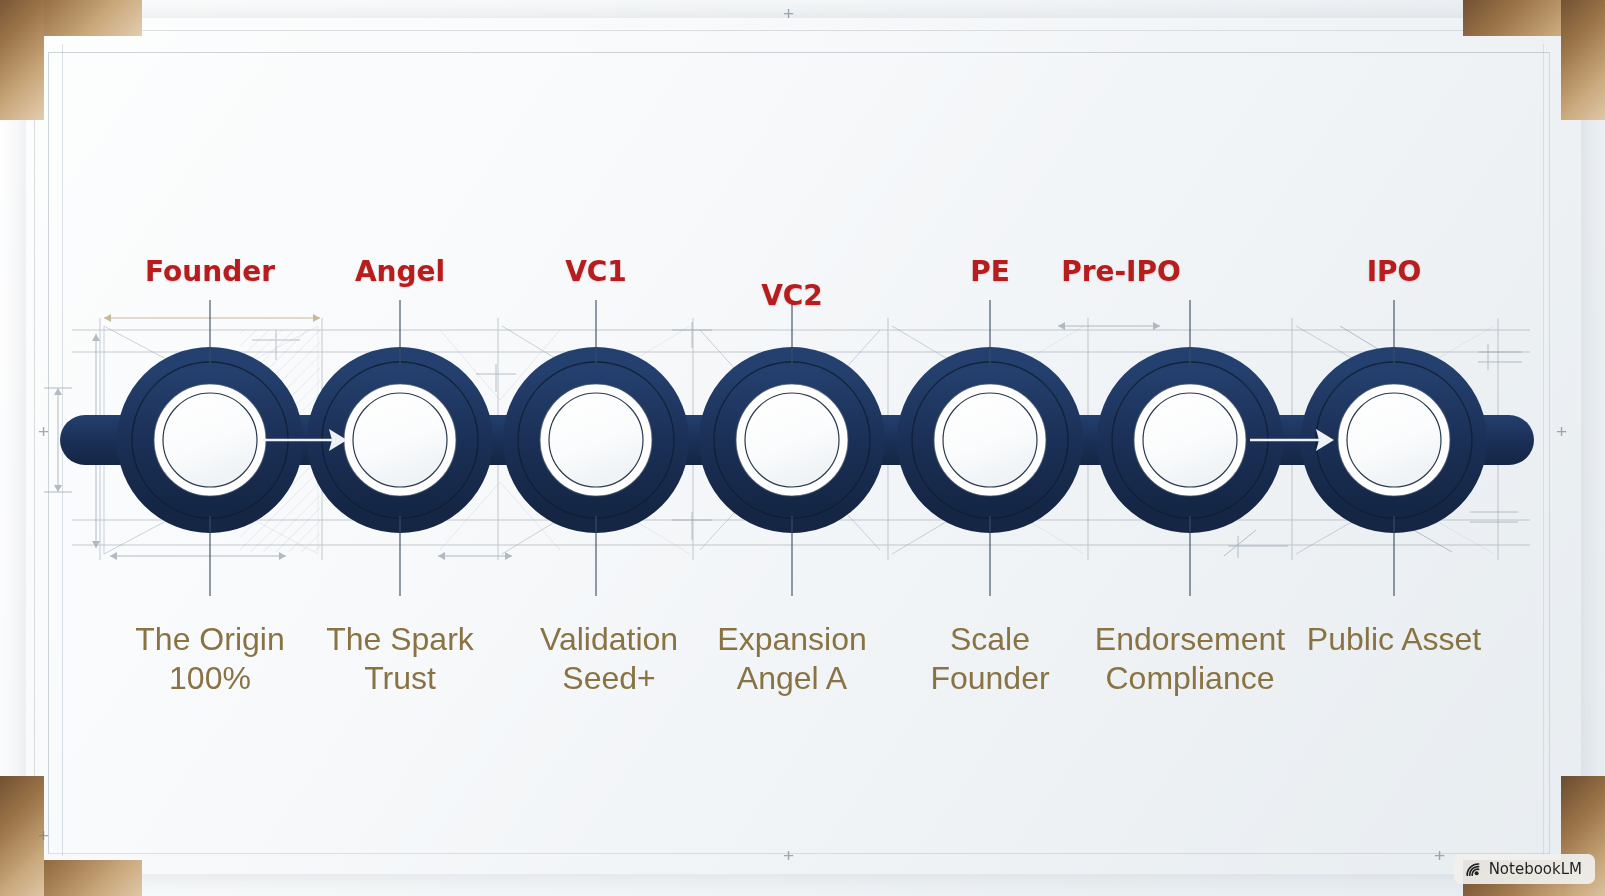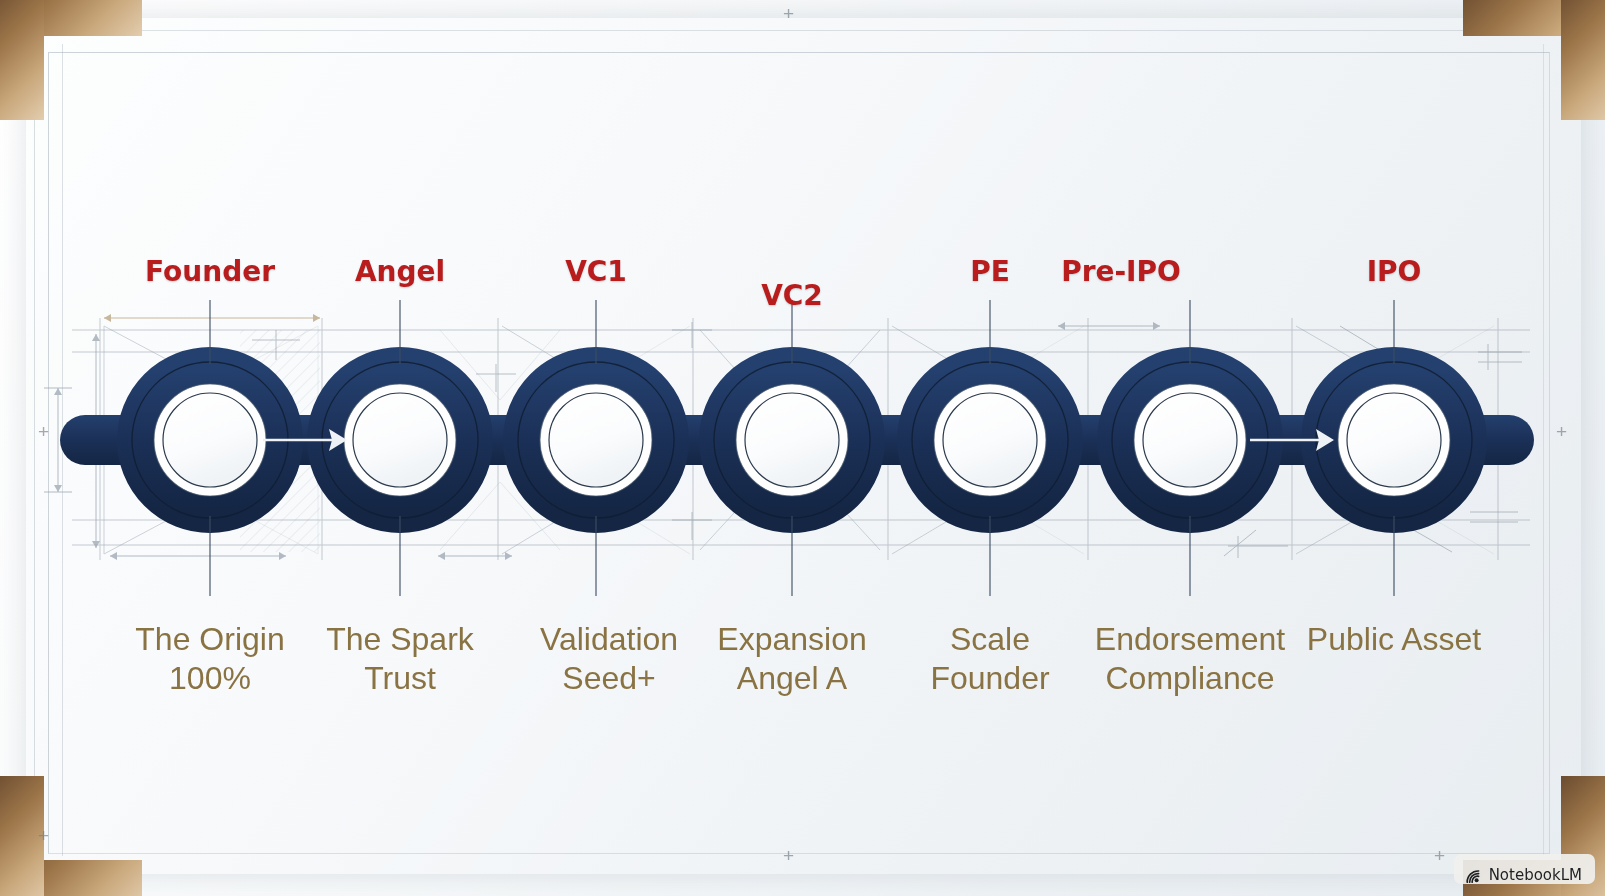--- a/index.html
+++ b/index.html
@@ -133,21 +133,21 @@
   }
   .stage-caption .l2 { display: block; }
 
   
   .nblm {
     position: absolute;
     right: 10px;
     bottom: 12px;
     height: 30px;
     display: flex;
-    align-items: flex-end;
+    align-items: center;
     gap: 7px;
     padding: 0 13px 0 11px;
     border-radius: 7px;
     background: rgba(240,240,238,0.92);
     color: #1f2023;
     font-size: 15px;
     font-family: "DejaVu Sans", "Liberation Sans", sans-serif;
   }
   .nblm svg { display: block; }
 </style>

